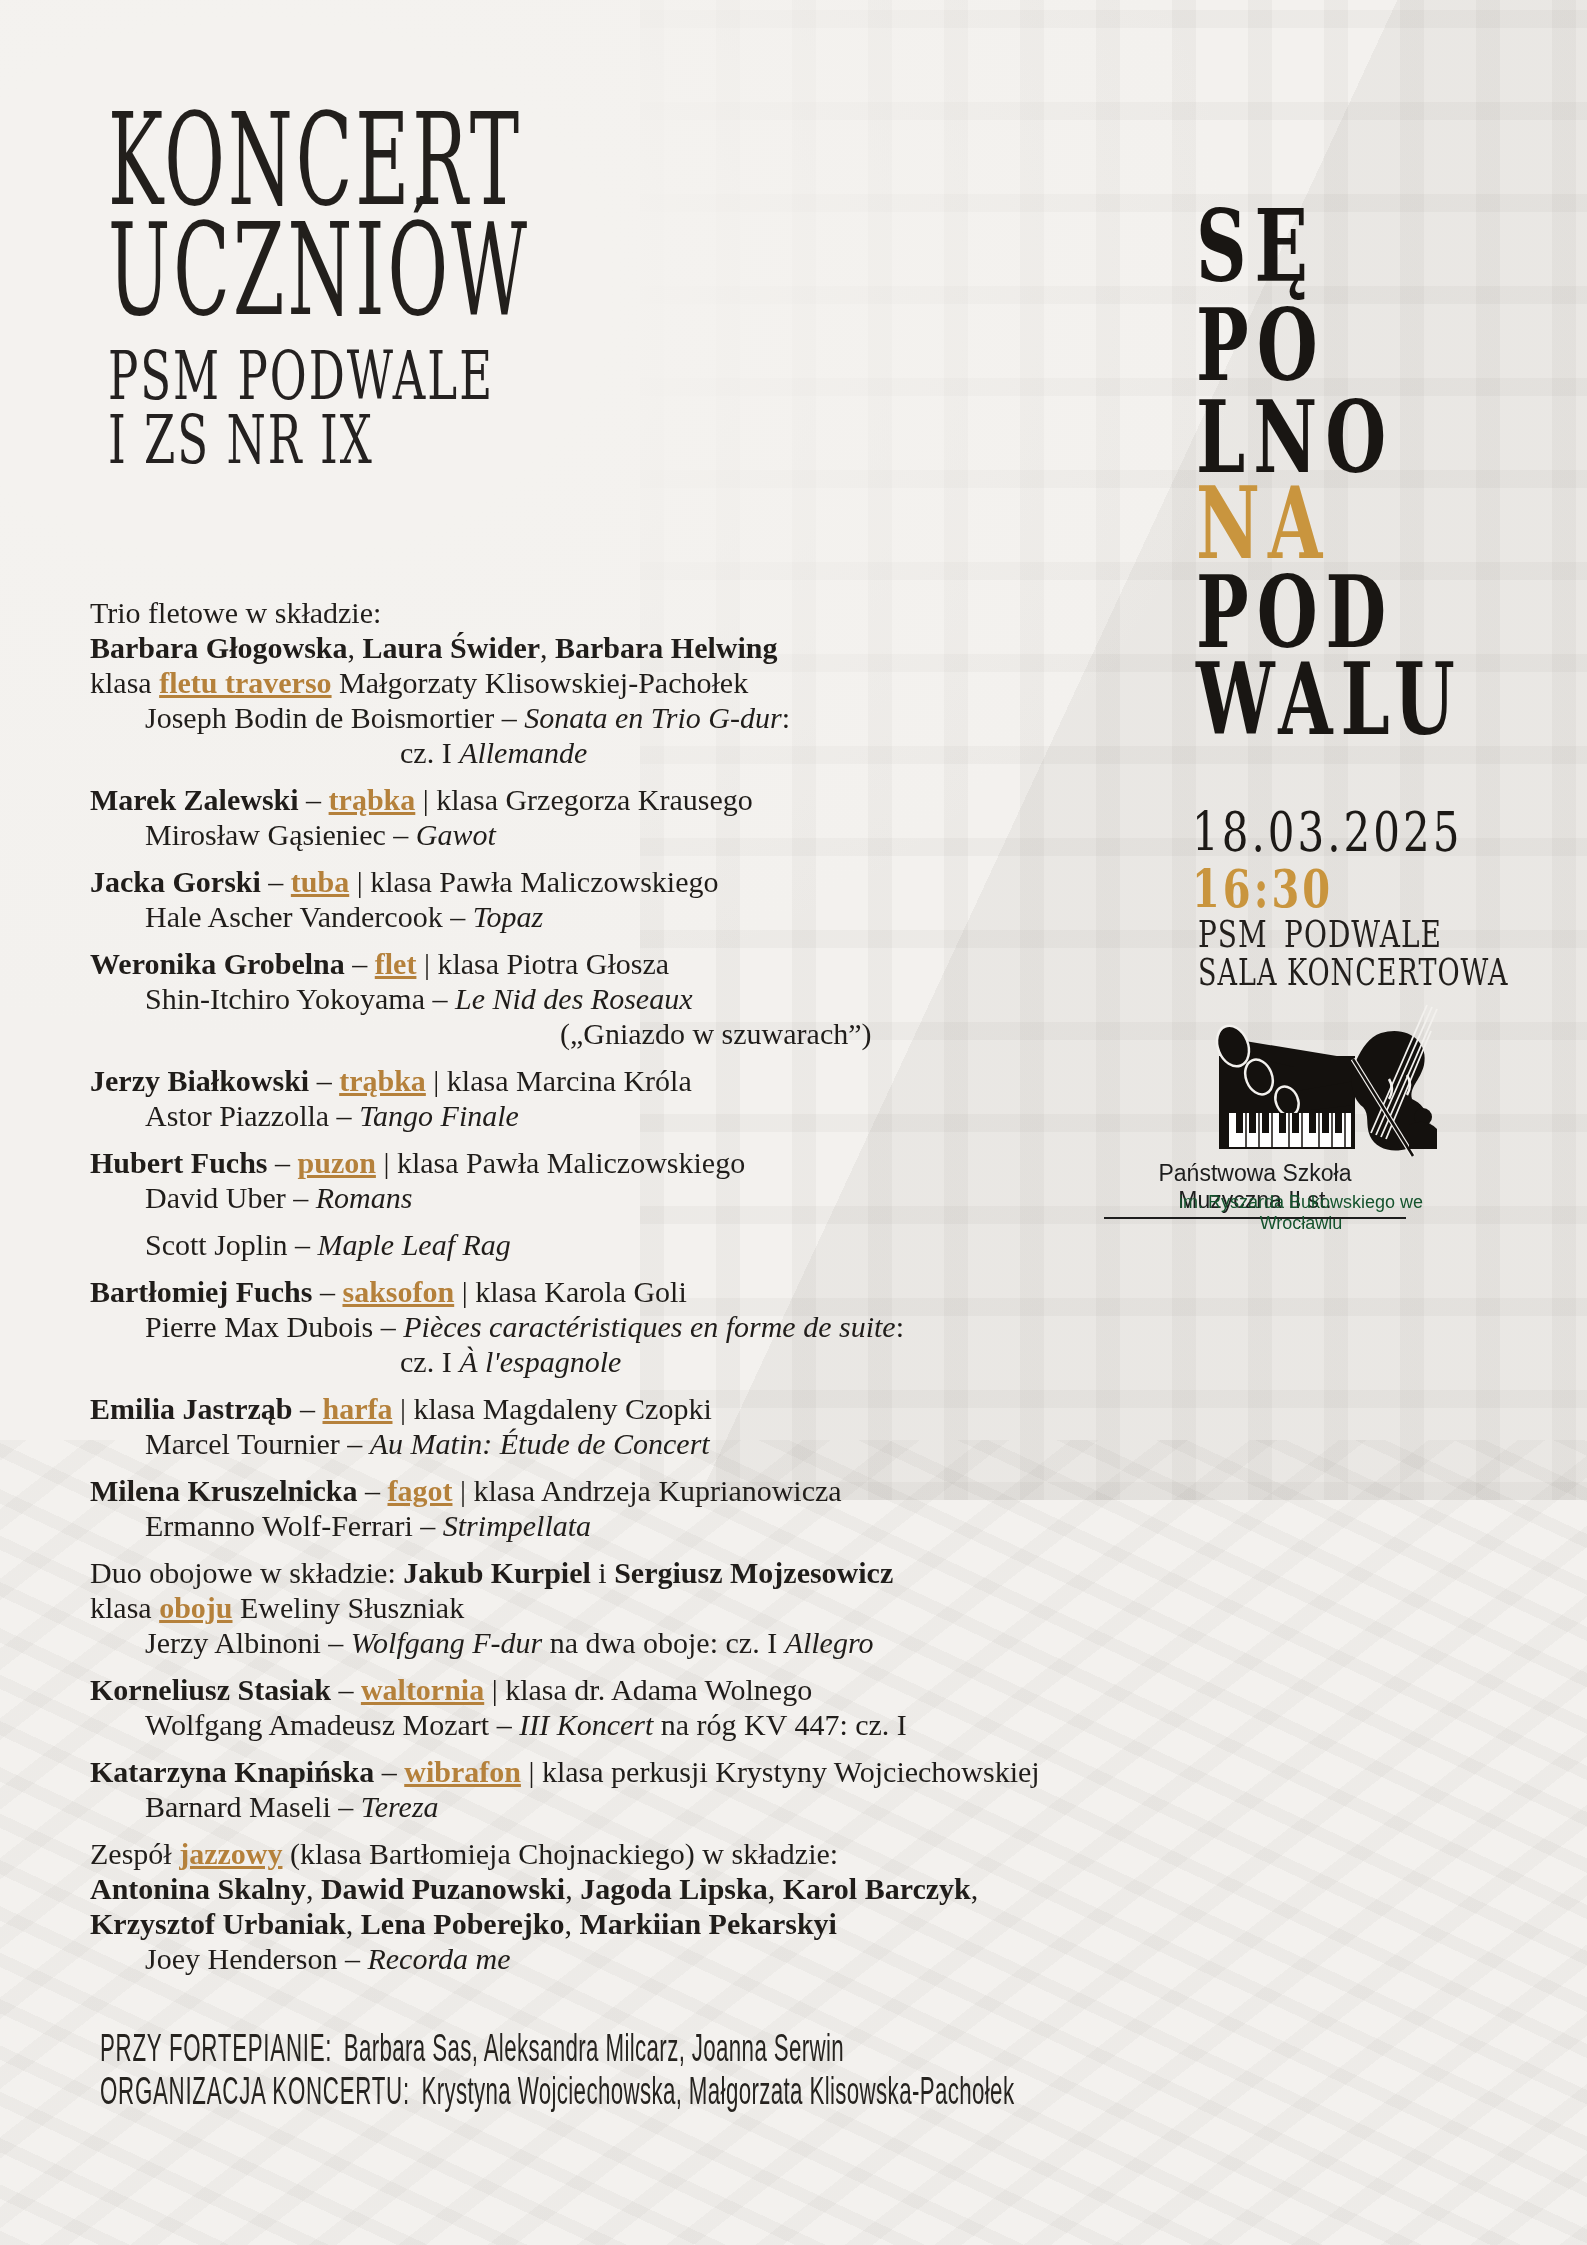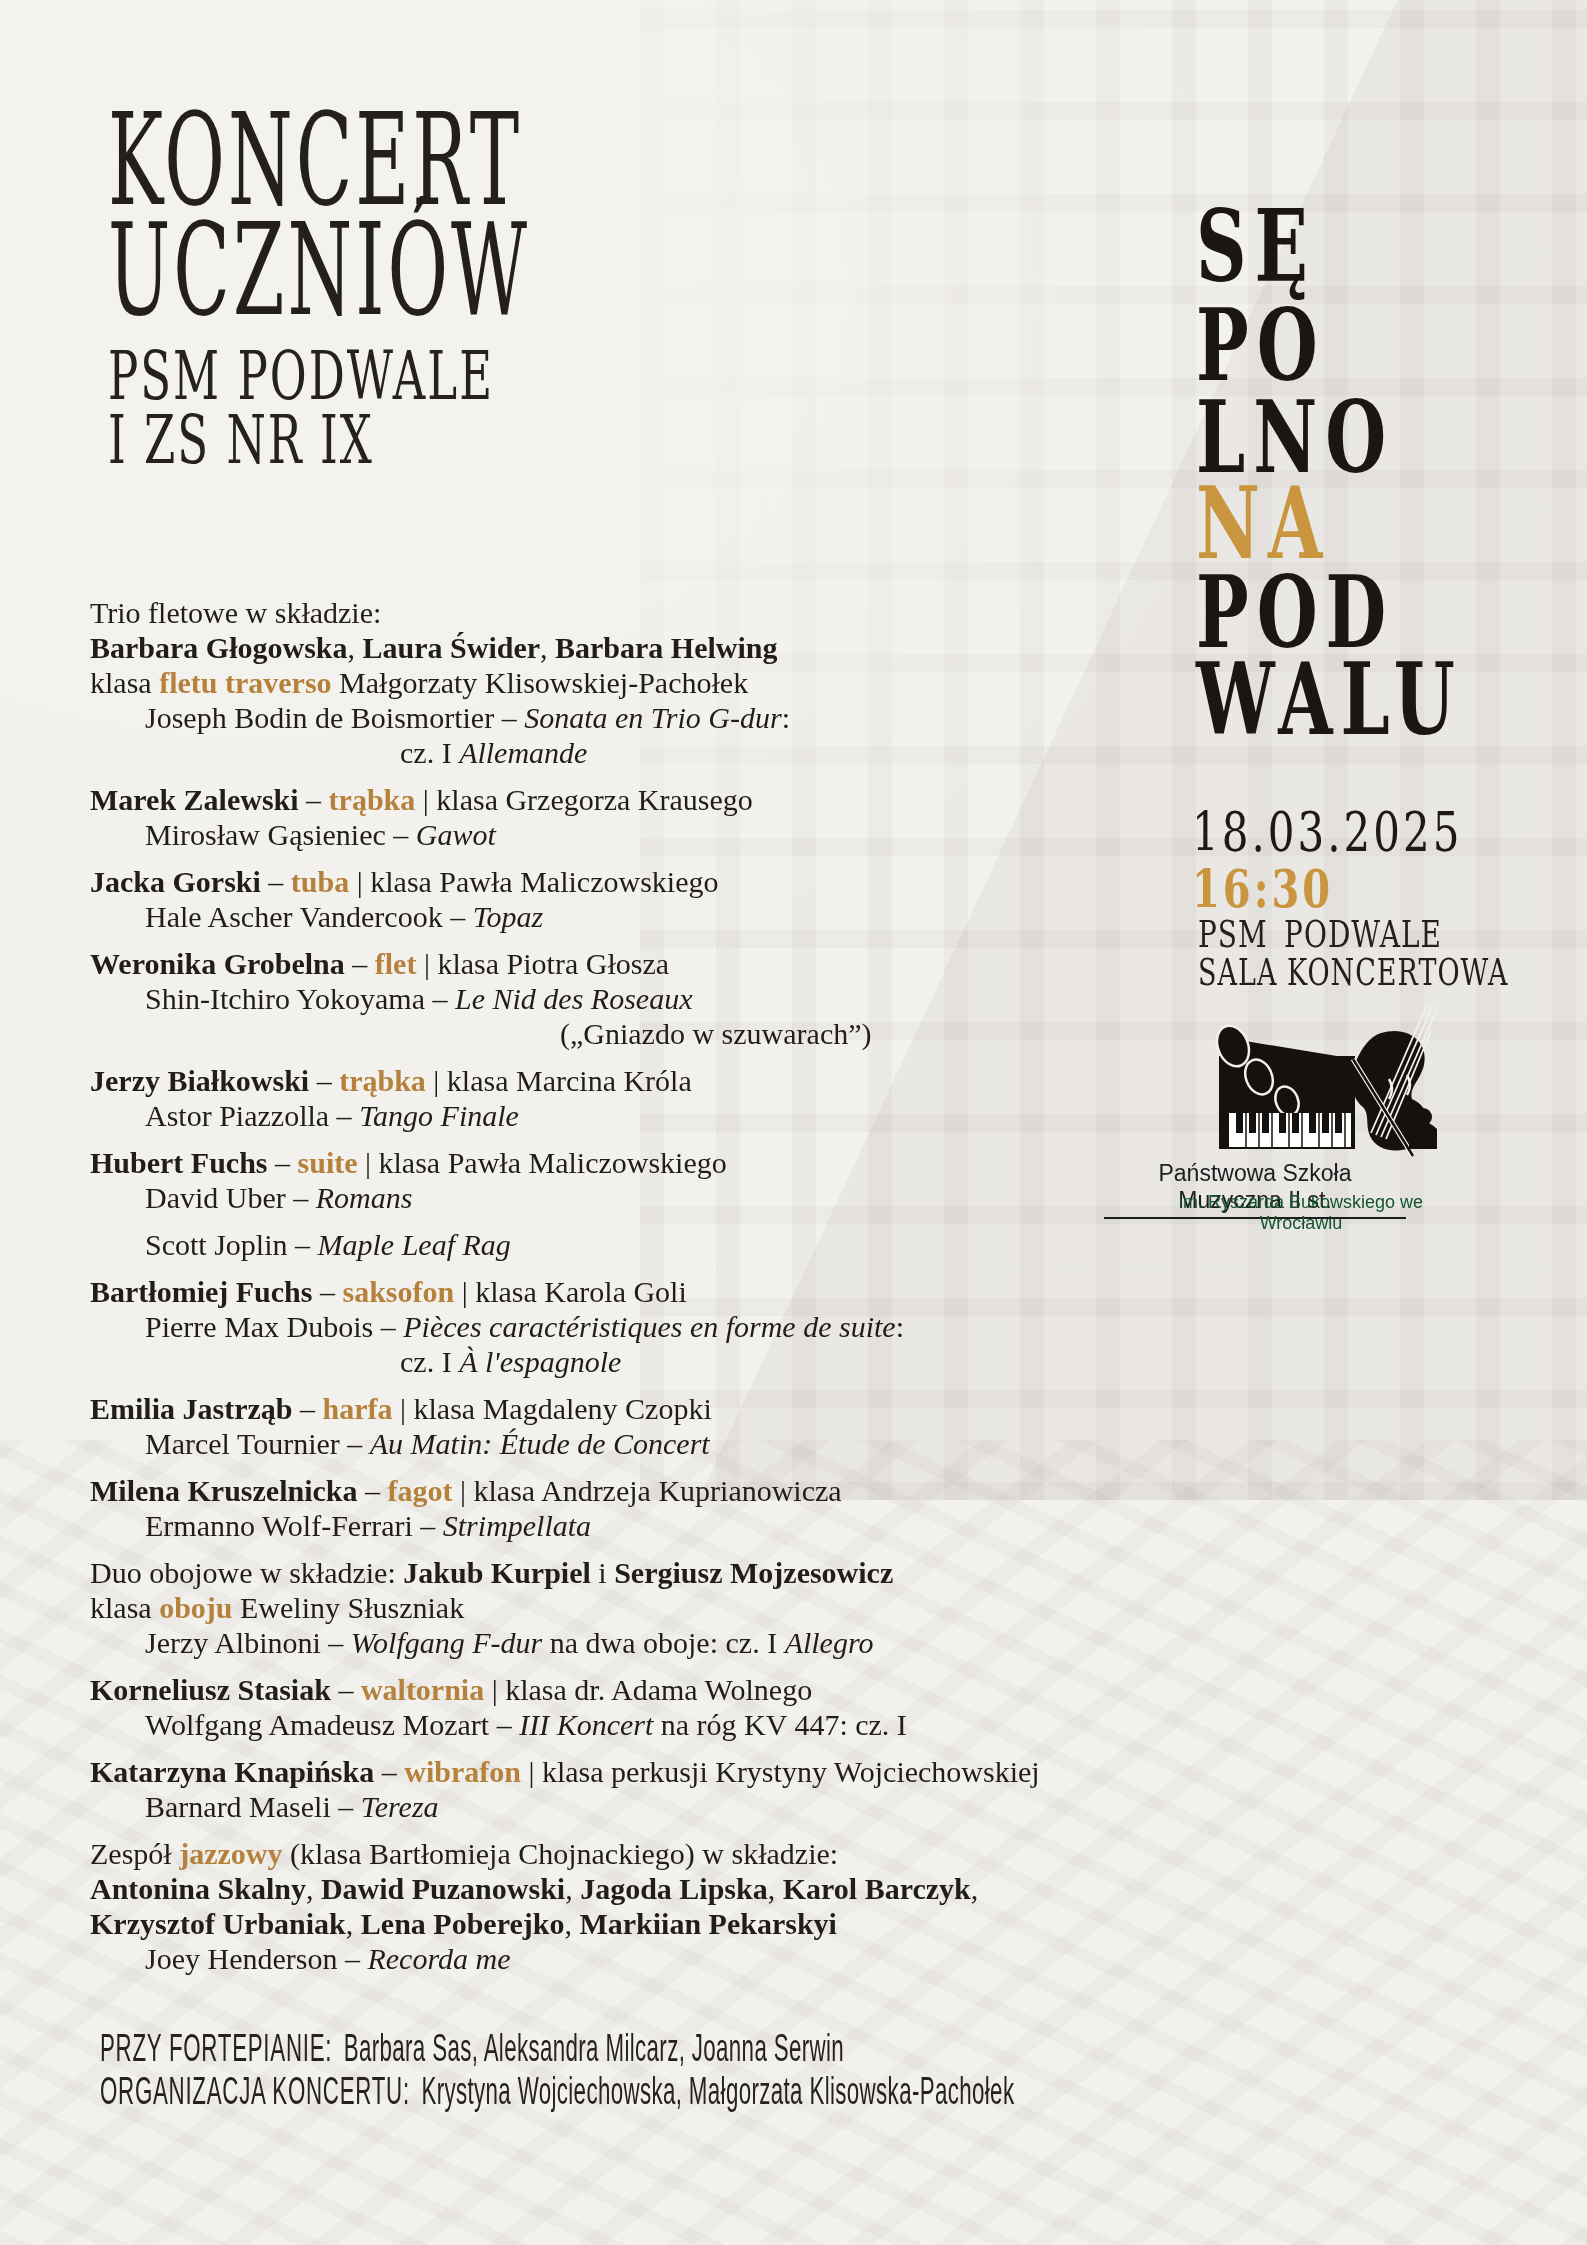--- a/index.html
+++ b/index.html
@@ -82,21 +82,21 @@
     position:absolute;left:90px;top:595px;width:1050px;
     font-size:30px;line-height:35px;color:#201d1a;
   }
   .prog-item{margin-bottom:12px;}
   .pl{white-space:nowrap;}
   .pl.ind{padding-left:55px;}
   .pl.c1{padding-left:310px;}
   .pl.c2{padding-left:470px;}
   .pl .b{font-weight:700;}
   .pl .i{font-style:italic;}
-  .pl .a{font-weight:700;color:var(--accent);}
+  .pl .a{font-weight:700;color:var(--accent);text-decoration:underline;}
   
   .footer-line{
     position:absolute;left:100px;white-space:nowrap;
     font-family:"Liberation Sans", sans-serif;font-size:31px;letter-spacing:0.5px;
     transform:scale(0.72,1.28);transform-origin:left top;color:#26231f;
   }
   .footer-line .lbl{letter-spacing:1px;}
   .footer-line .txt{margin-left:16px;}
 </style>
 </head>
@@ -206,21 +206,21 @@
     <div class="prog-item">
       <div class="pl"><span class="b">Weronika Grobelna</span><span> – </span><span class="a">flet</span><span> | klasa Piotra Głosza</span></div>
       <div class="pl ind"><span>Shin-Itchiro Yokoyama – </span><span class="i">Le Nid des Roseaux</span></div>
       <div class="pl c2"><span>(„Gniazdo w szuwarach”)</span></div>
     </div>
     <div class="prog-item">
       <div class="pl"><span class="b">Jerzy Białkowski</span><span> – </span><span class="a">trąbka</span><span> | klasa Marcina Króla</span></div>
       <div class="pl ind"><span>Astor Piazzolla – </span><span class="i">Tango Finale</span></div>
     </div>
     <div class="prog-item">
-      <div class="pl"><span class="b">Hubert Fuchs</span><span> – </span><span class="a">suite</span><span> | klasa Pawła Maliczowskiego</span></div>
+      <div class="pl"><span class="b">Hubert Fuchs</span><span> – </span><span class="a">puzon</span><span> | klasa Pawła Maliczowskiego</span></div>
       <div class="pl ind"><span>David Uber – </span><span class="i">Romans</span></div>
     </div>
     <div class="prog-item">
       <div class="pl ind"><span>Scott Joplin – </span><span class="i">Maple Leaf Rag</span></div>
     </div>
     <div class="prog-item">
       <div class="pl"><span class="b">Bartłomiej Fuchs</span><span> – </span><span class="a">saksofon</span><span> | klasa Karola Goli</span></div>
       <div class="pl ind"><span>Pierre Max Dubois – </span><span class="i">Pièces caractéristiques en forme de suite</span><span>:</span></div>
       <div class="pl c1"><span>cz. I </span><span class="i">À l'espagnole</span></div>
     </div>

